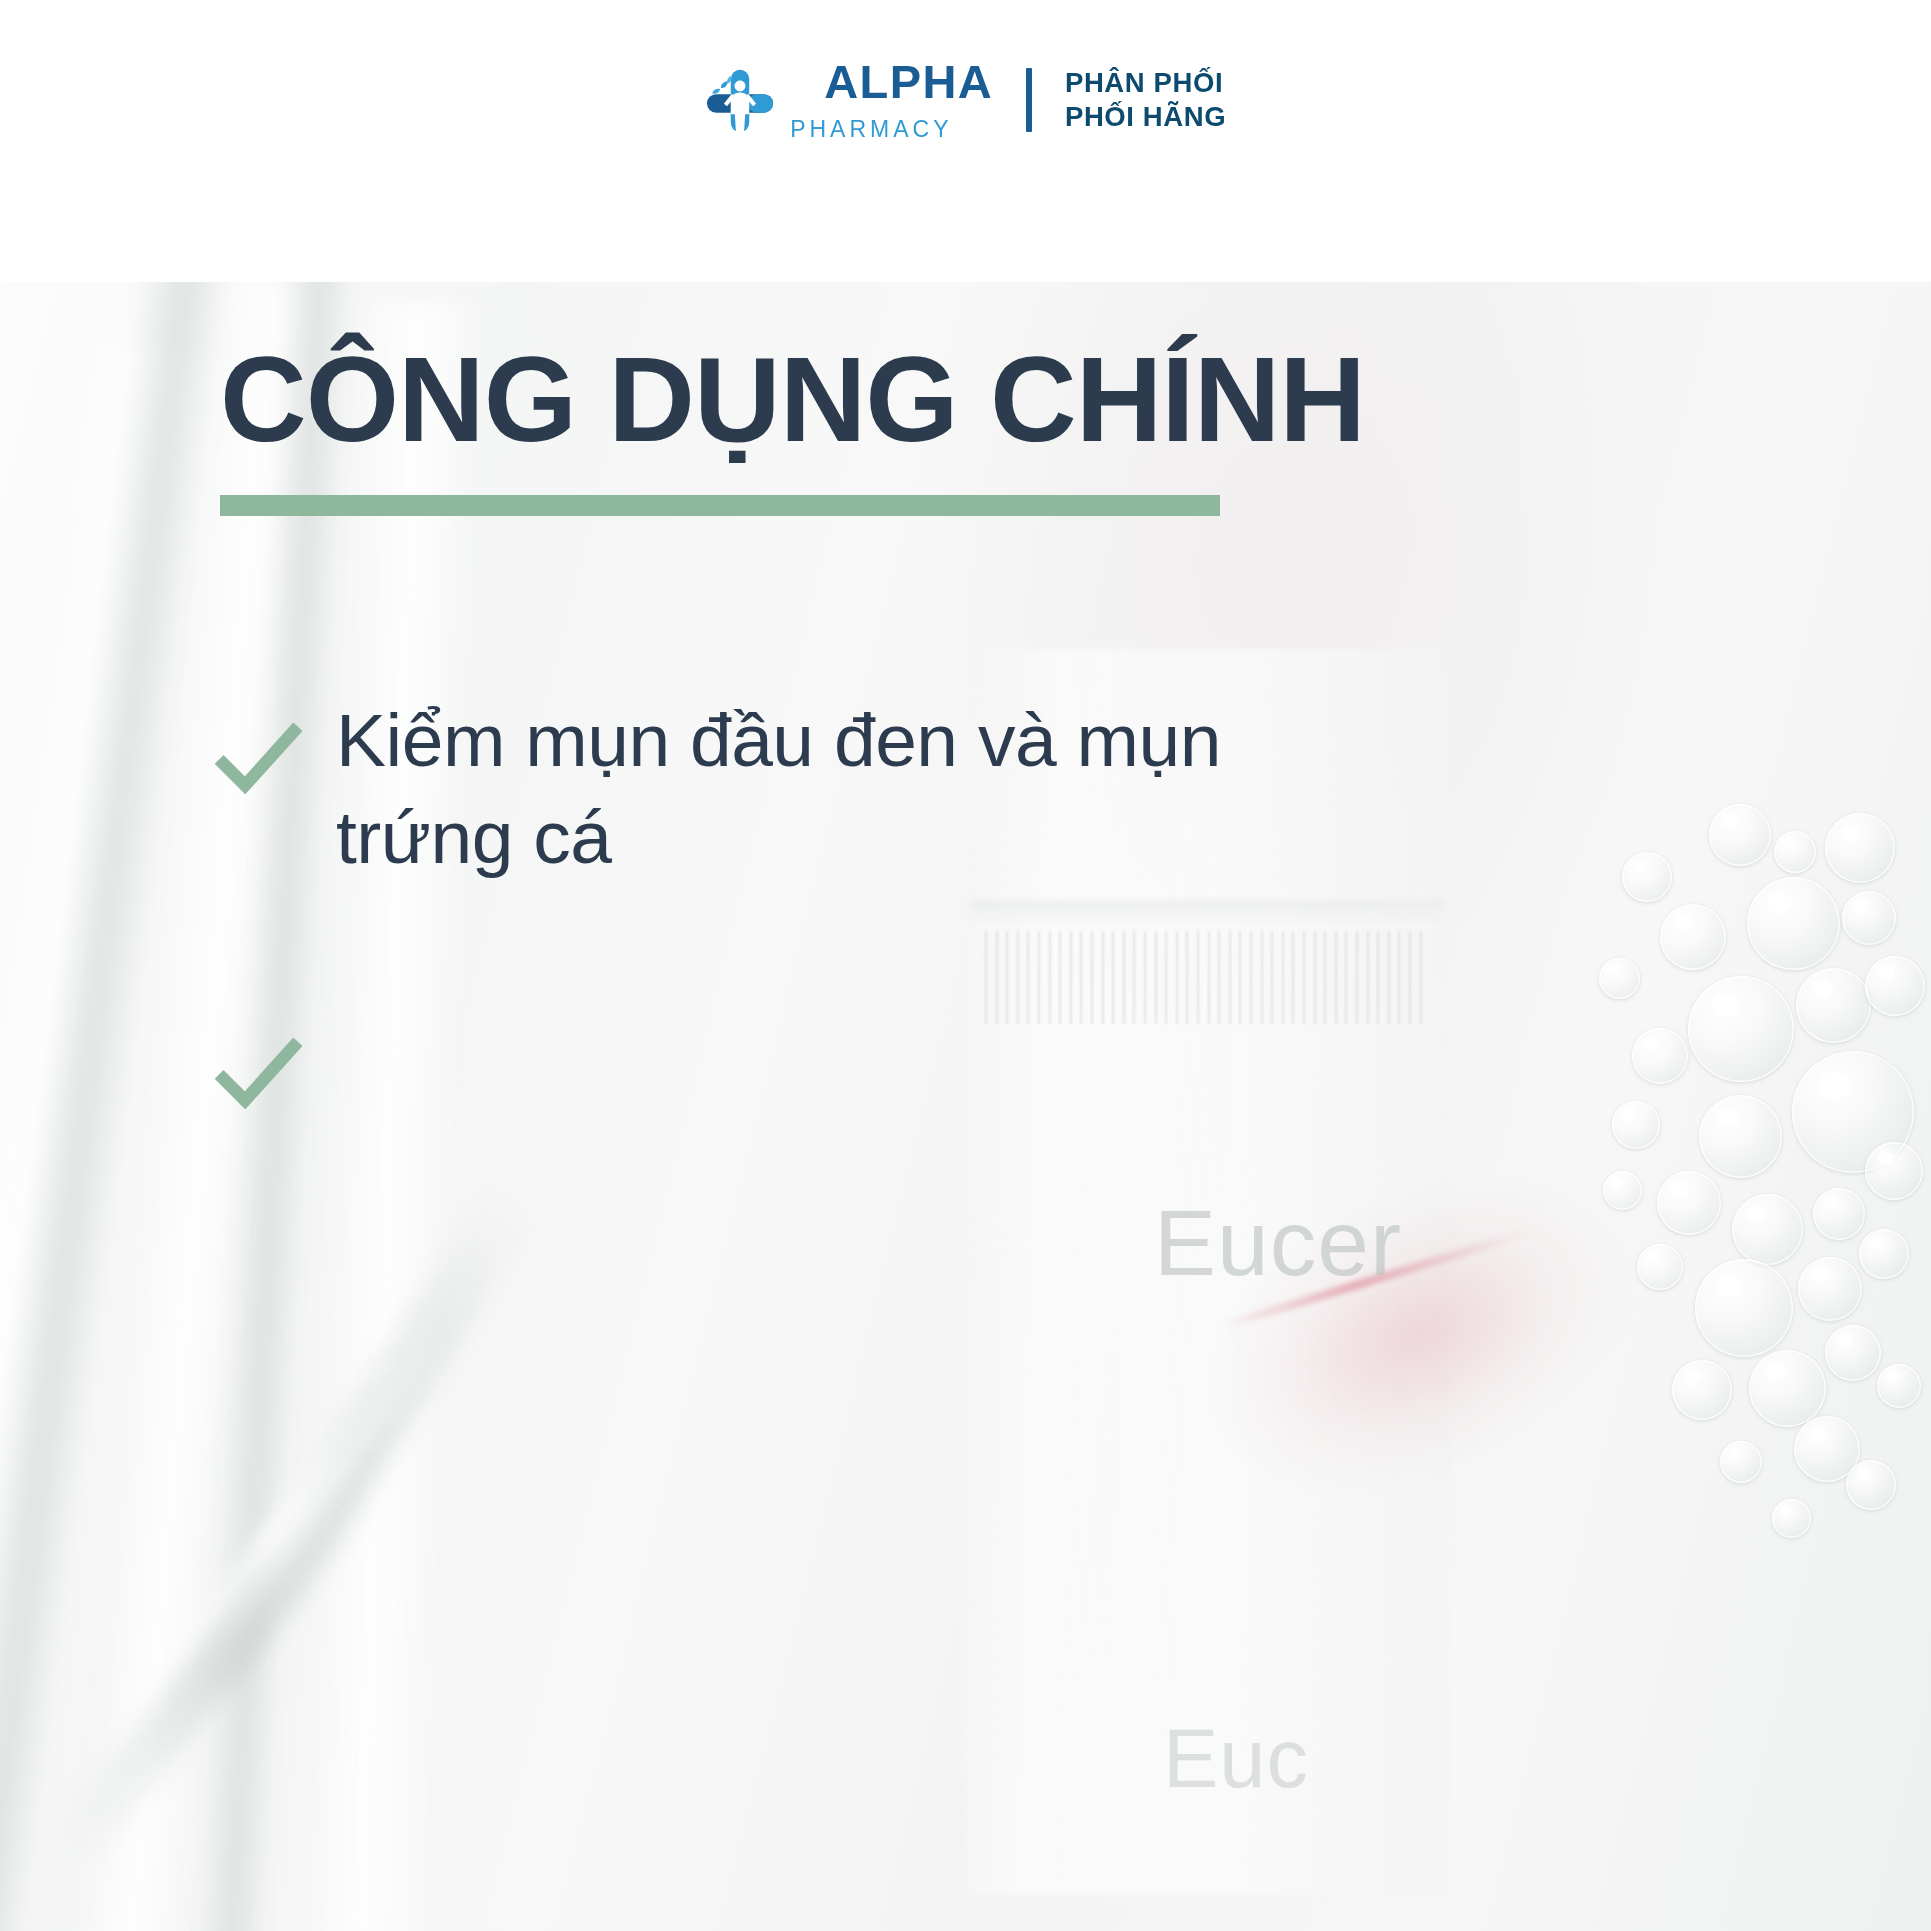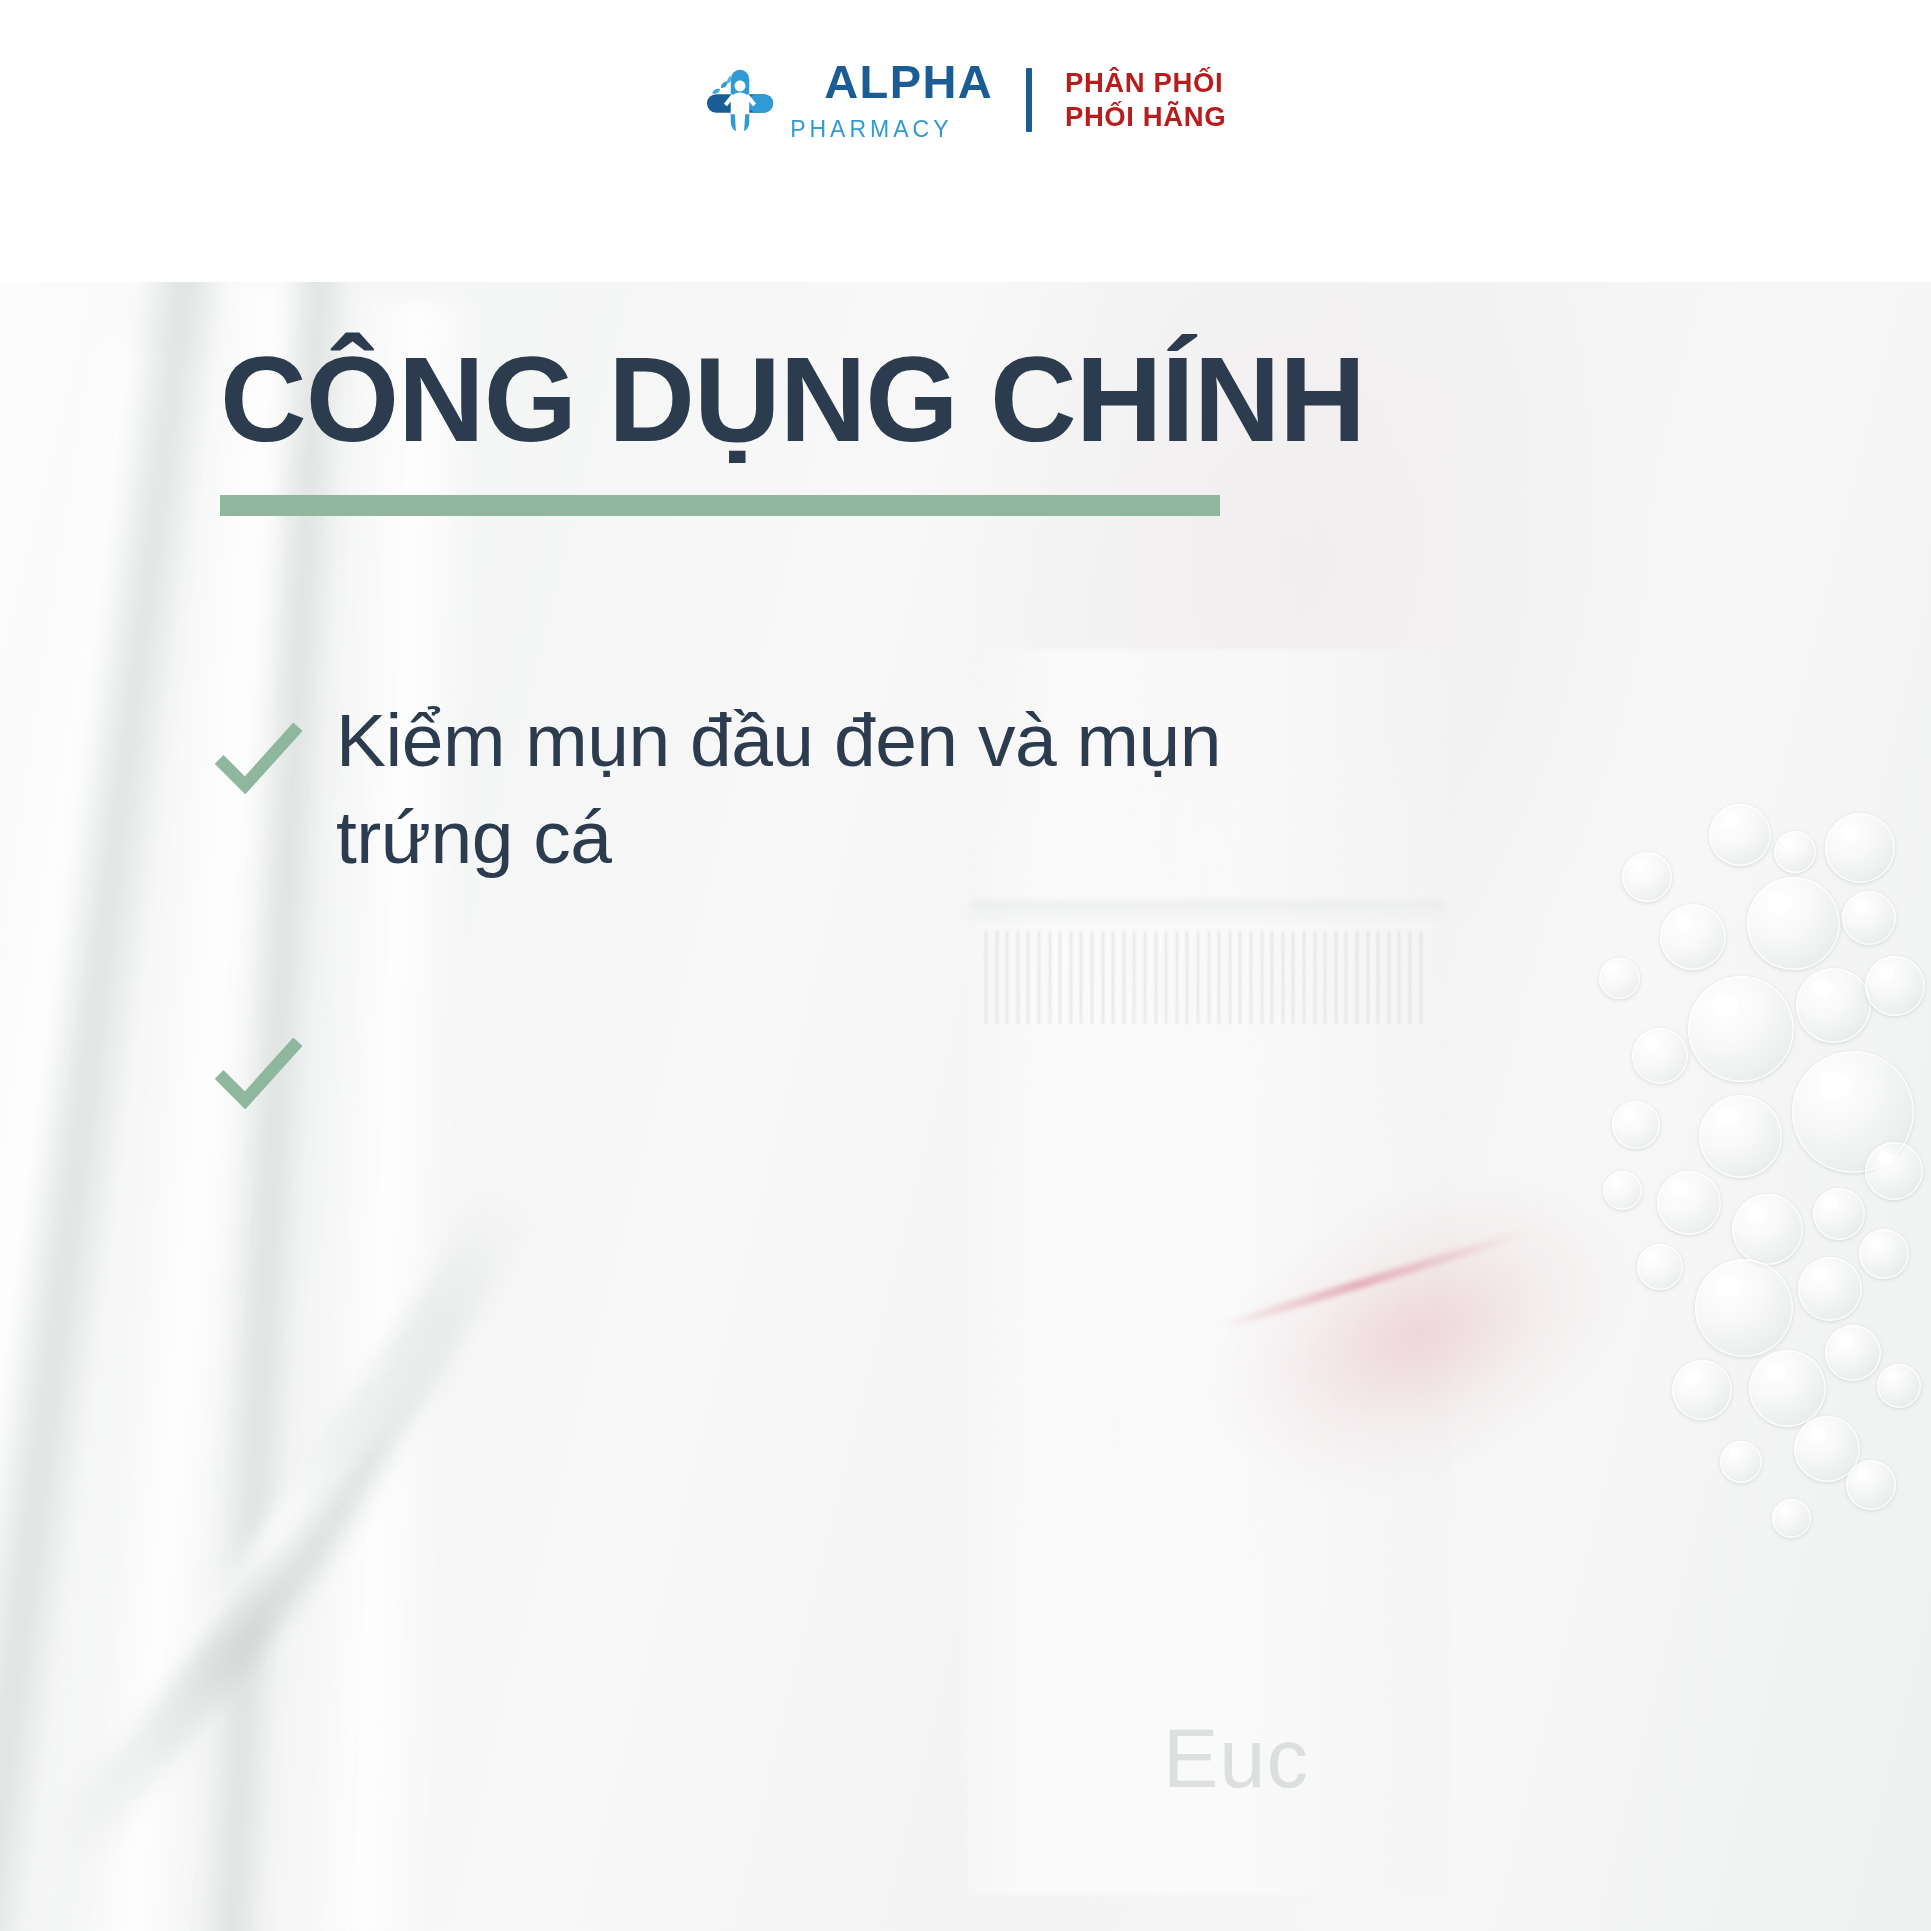--- a/index.html
+++ b/index.html
@@ -36,21 +36,21 @@
     letter-spacing:4px; margin-top:13px; margin-left:1.9px;
   }
 
   #brand-divider {
     width:5.8px; height:64px; background:#1a5c94; flex:none;
     border-radius:1px;
   }
 
   #tagline {
     display:flex; flex-direction:column; line-height:1.23;
-    color:#b91c1c; font-weight:bold; font-size:27.5px;
+    color:#0c4a6e; font-weight:bold; font-size:27.5px;
     letter-spacing:0.6px;
   }
 
   
   #main {
     position:absolute; left:0; top:282px; width:1931px; height:1649px;
     overflow:hidden;
     background:
       radial-gradient(ellipse 502px 676px at 1294px 280px, rgba(242,236,238,0.75) 0%, rgba(250,249,249,0) 72%),
       linear-gradient(104deg, #fbfcfb 0%, #f4f6f5 22%, #f7f8f7 40%, #f2f3f2 60%, #f6f7f6 78%, #eef1f0 100%);
@@ -186,20 +186,21 @@
   <div class="streak" style="left:9.7px;  top:1236px; width:541px; height:42px; transform:rotate(-55deg);"></div>
   <div class="shade" style="left:-29px; top:1352px; width:502px; height:48px; transform:rotate(-52deg);"></div>
 
   <div id="tube"></div>
   <div id="tube-cap"></div>
   <div id="tube-ribs"></div>
 
   <div id="pink-swoosh"></div>
   <div id="pink-line"></div>
 
+  <div class="wm" id="wm-1">Eucer</div>
   <div class="wm" id="wm-2">Euc</div>
 
   <div id="bubbles">
     <div class="bub" style="left:203px; top:-19.3px; width:62px;  height:62px;"></div>
     <div class="bub" style="left:268px; top:7.7px;   width:42px;  height:42px;"></div>
     <div class="bub" style="left:116px; top:29px;  width:50px;  height:50px;"></div>
     <div class="bub" style="left:319px; top:-9.7px; width:70px;  height:70px;"></div>
     <div class="bub" style="left:241px; top:54px;  width:93px;  height:93px;"></div>
     <div class="bub" style="left:154px; top:81px;  width:66px;  height:66px;"></div>
     <div class="bub" style="left:336px; top:68px;  width:54px;  height:54px;"></div>

